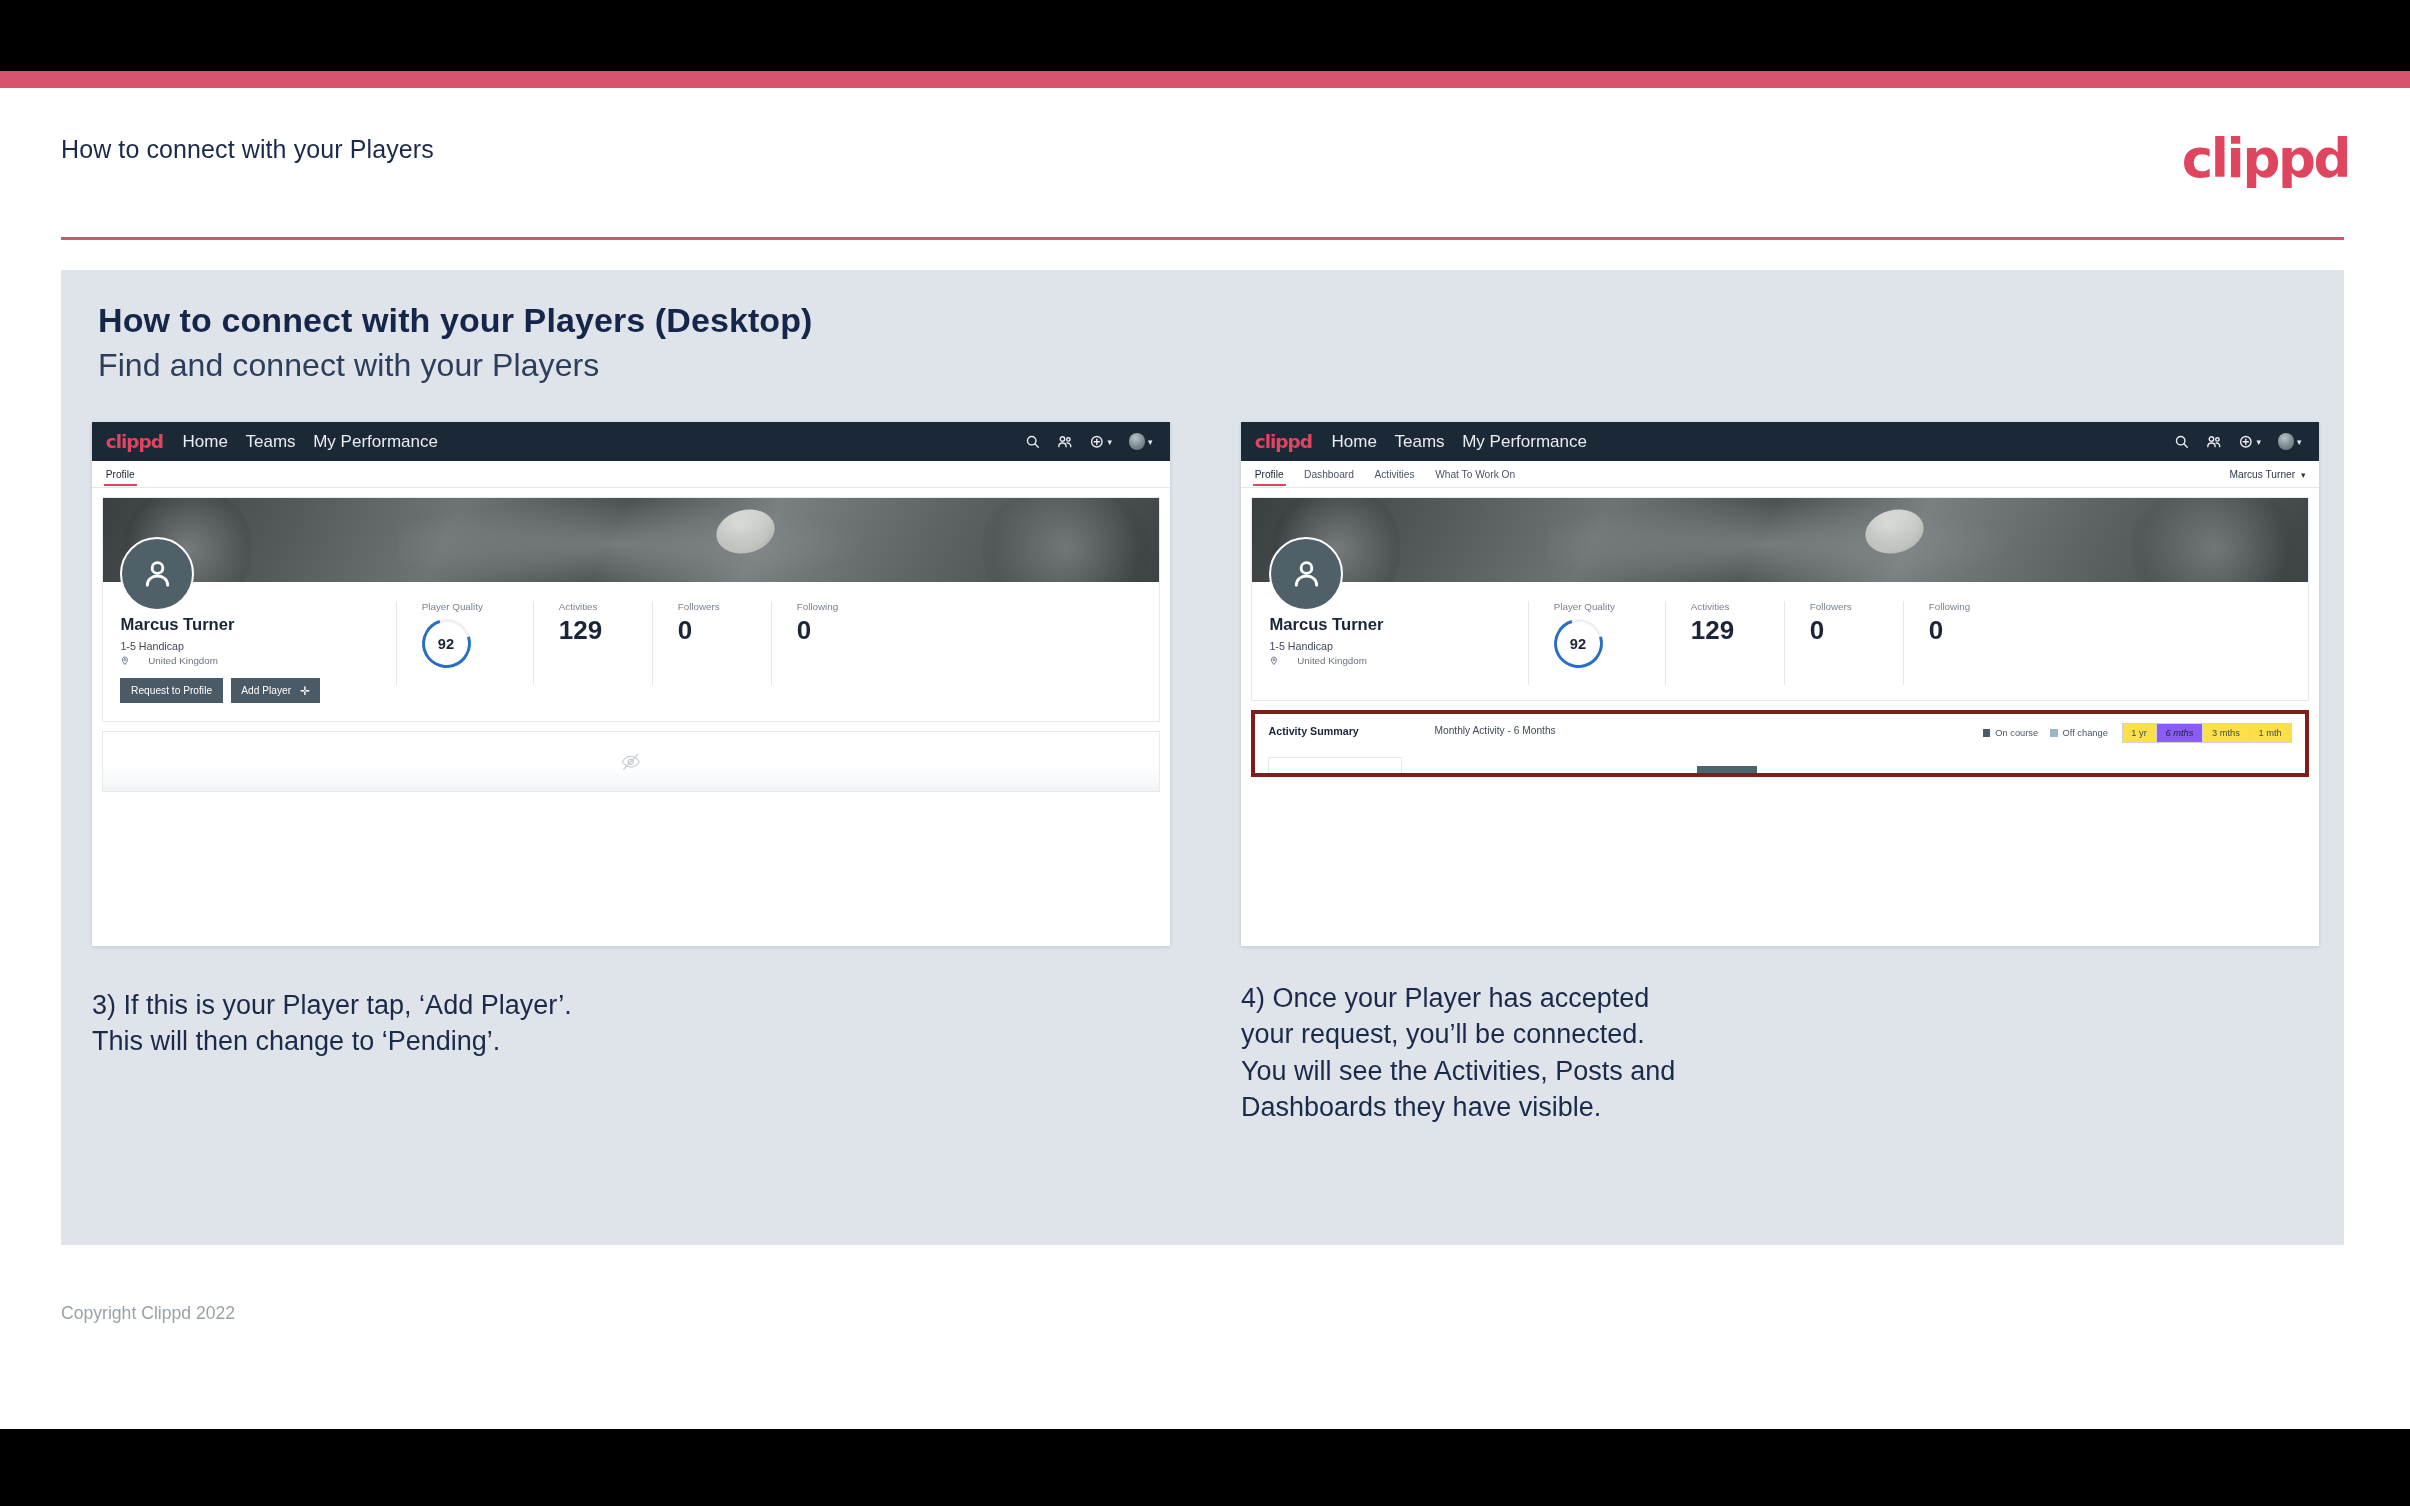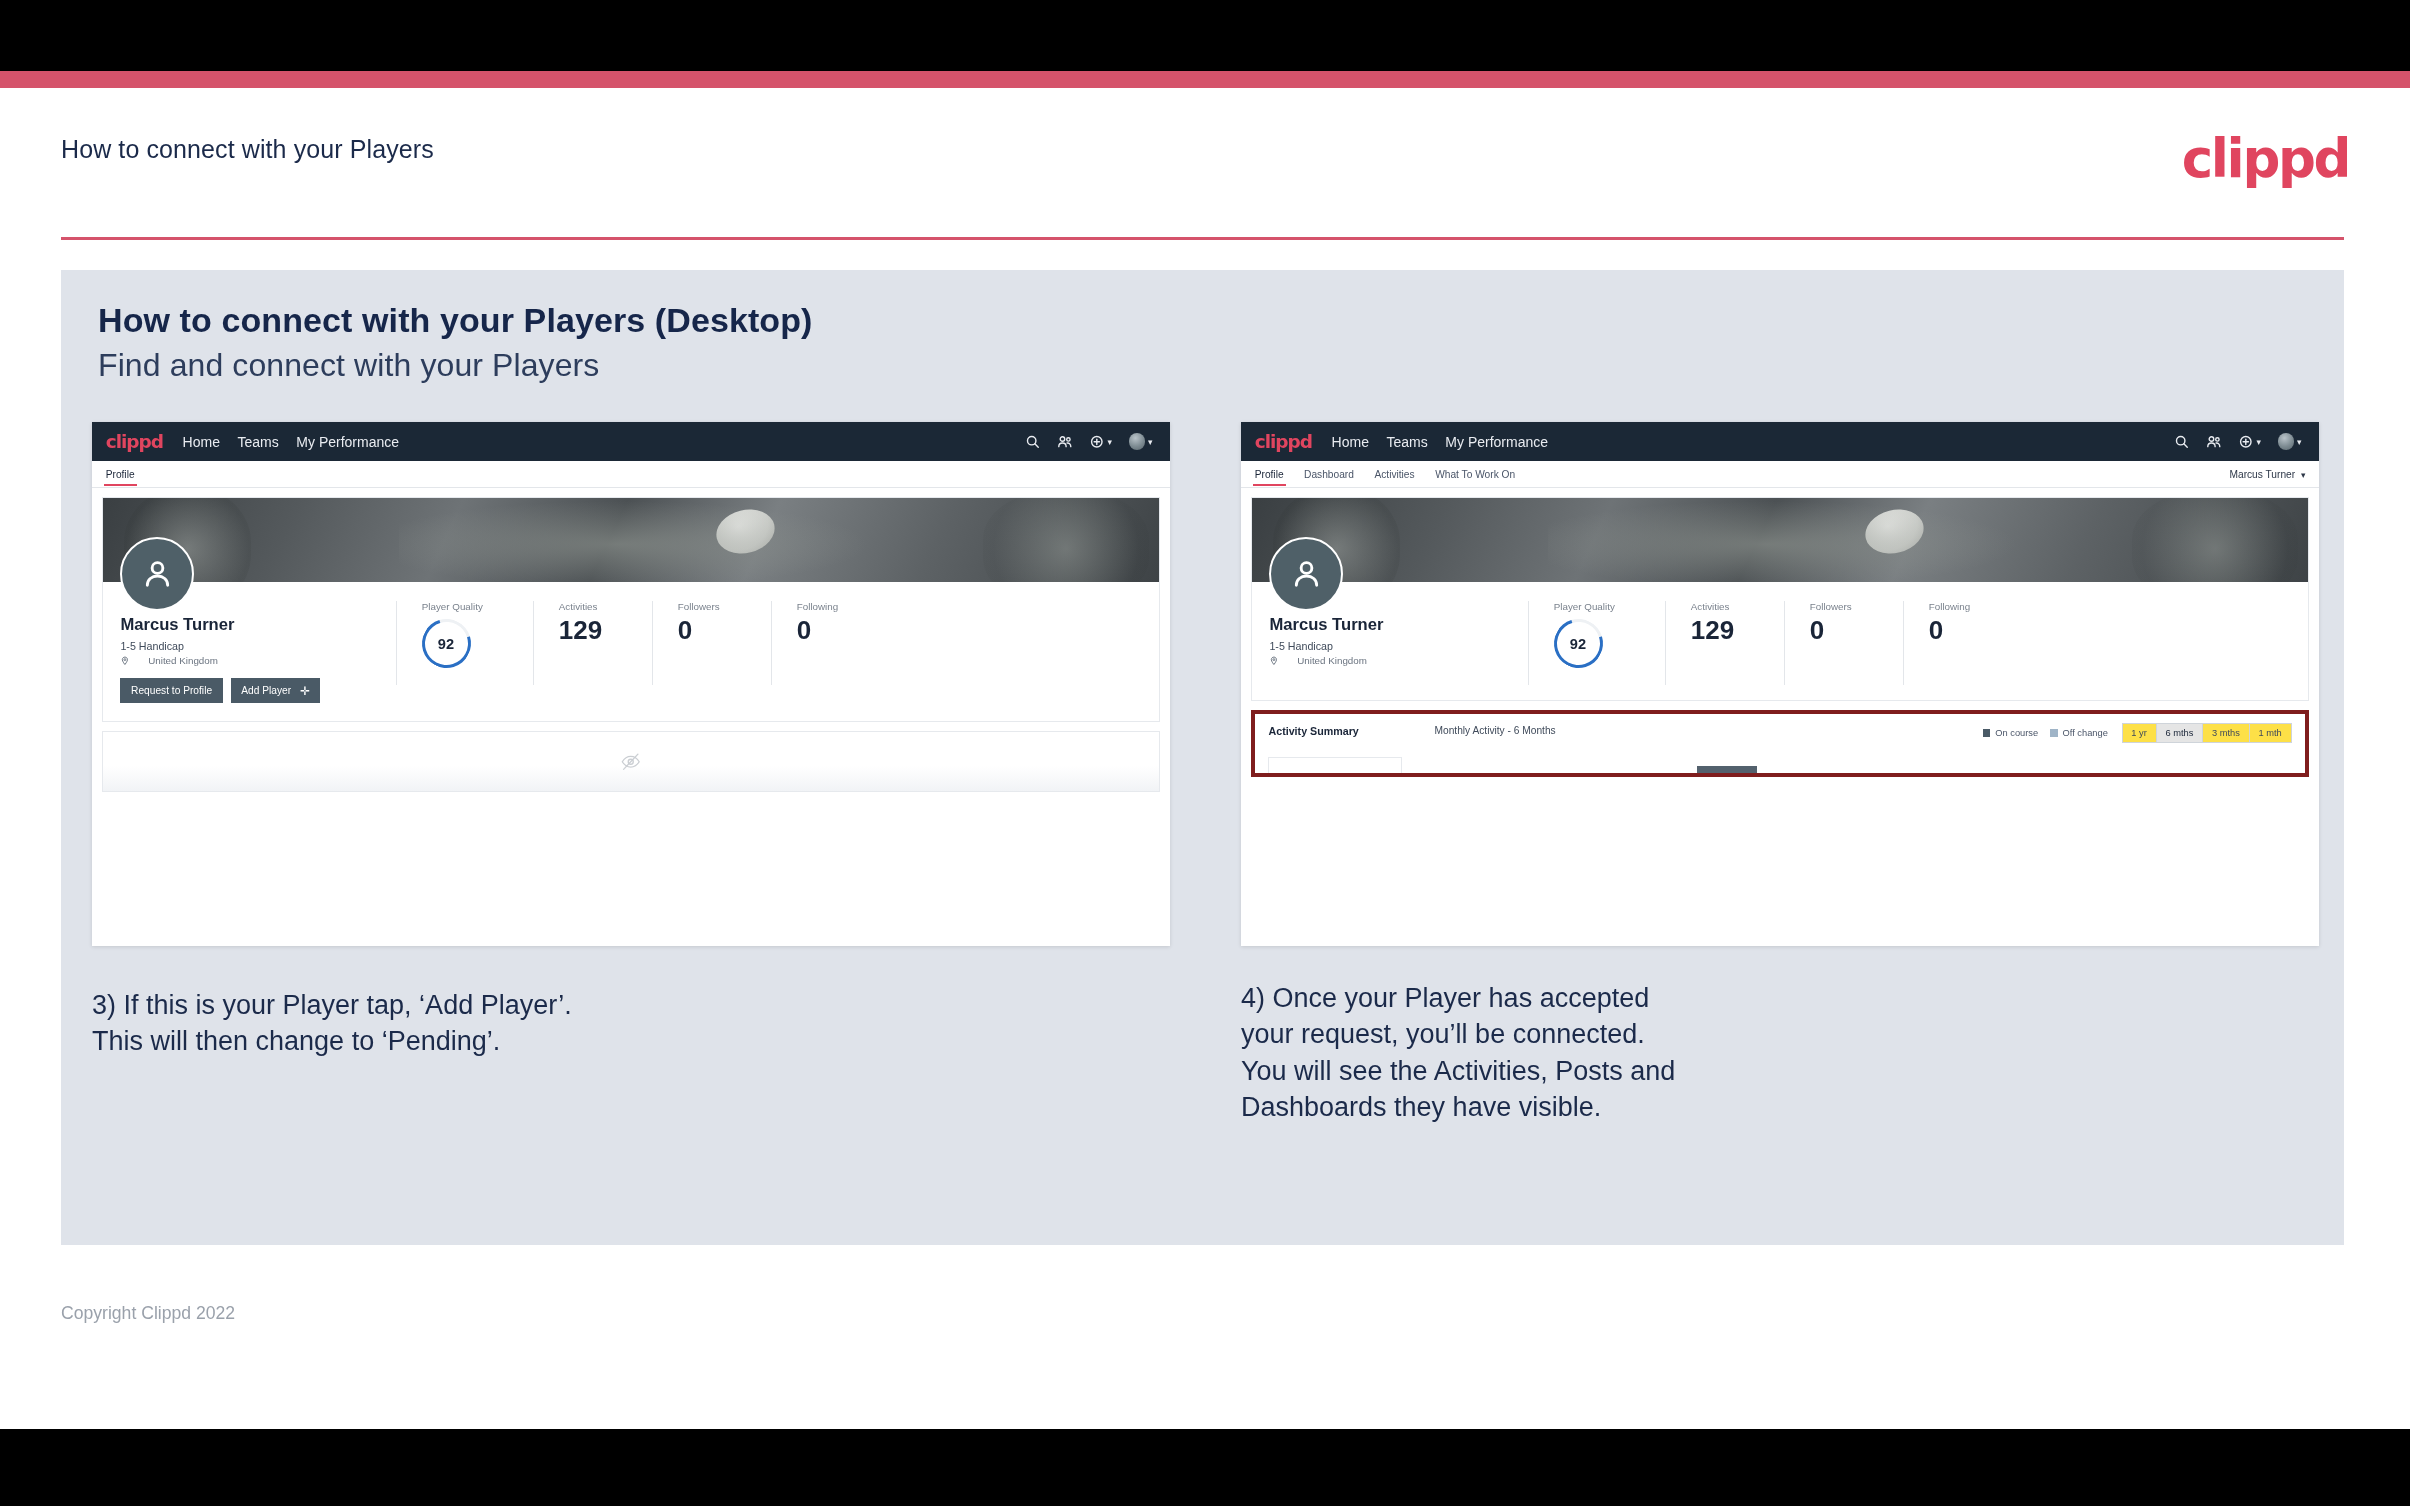--- a/index.html
+++ b/index.html
@@ -48,21 +48,21 @@
   
   .mock{position:absolute;background:#fff;overflow:hidden;box-shadow:0 1px 3.9px rgba(0,0,0,.12);}
   .mock.left{left:31px;top:152px;width:1078px;height:524px;}
   .mock.right{left:1180px;top:152px;width:1078px;height:524px;}
 
   .nav{height:39px;background:#1b2836;display:flex;align-items:center;padding:0 13.7px;}
   .nav-logo{
     color:#e0455f;font-weight:700;font-size:18.5px;letter-spacing:-1px;
     font-family:"DejaVu Sans", sans-serif;margin-right:19.5px;
   }
-  .nav-link{color:#e9ecf1;font-size:14px;margin-right:17.6px;white-space:nowrap;}
+  .nav-link{color:#e9ecf1;font-size:17px;margin-right:17.6px;white-space:nowrap;}
   .nav-spacer{flex:1;}
   .nav-icons{display:flex;align-items:center;gap:16.6px;padding-right:3.9px;}
   .ic{width:15.6px;height:15.6px;display:block;}
   .ic path,.ic circle,.ic line{stroke:#e9ecf1;fill:none;stroke-width:1.8;stroke-linecap:round;stroke-linejoin:round;}
   .chev{color:#e9ecf1;font-size:8.8px;margin-left:2.9px;}
   .nav-avatar{
     width:16.6px;height:16.6px;border-radius:50%;
     background:radial-gradient(circle at 40% 30%, #b9c3c9 0%, #7d8b92 55%, #5a666d 100%);
     display:block;
   }
@@ -147,21 +147,21 @@
   .actrow{display:flex;align-items:center;padding:10.7px 13.7px 0 13.7px;position:relative;}
   .act-title{font-size:10.7px;font-weight:700;color:#1a2538;width:166px;}
   .act-sub{font-size:10.2px;color:#3f4a5a;}
   .act-right{position:absolute;right:13.7px;top:8.8px;display:flex;align-items:center;gap:13.7px;}
   .legend{display:flex;align-items:center;gap:11.7px;}
   .lg{display:flex;align-items:center;gap:4.9px;font-size:9.3px;color:#4a5568;}
   .sw{width:7.8px;height:7.8px;display:block;}
   .seg{display:flex;border:1px solid #cfd4da;}
   .seg div{font-size:9.3px;color:#3f4a5a;padding:3.9px 8.8px;border-right:1px solid #cfd4da;background:#fde047;white-space:nowrap;}
   .seg div:last-child{border-right:none;}
-  .seg div.on{background:#e5e5e5;color:#1a2538;}
+  .seg div.on{background:#8b5cf6;color:#1a2538;font-style:italic;}
   .chart-peek{position:absolute;left:13.7px;bottom:-25px;right:13.7px;height:43px;}
   .peek-box{position:absolute;left:0;bottom:0;width:132px;height:39px;background:#fff;border:1px solid #e6e9ed;}
   .peek-bar{position:absolute;left:429px;bottom:0;width:60px;height:32px;background:#53616d;}
 
   
   .cap{position:absolute;color:#1b2a4a;font-size:27px;line-height:1.35;}
   .cap.c3{left:31px;top:717px;}
   .cap.c4{left:1180px;top:710px;}
 
   .footer{

